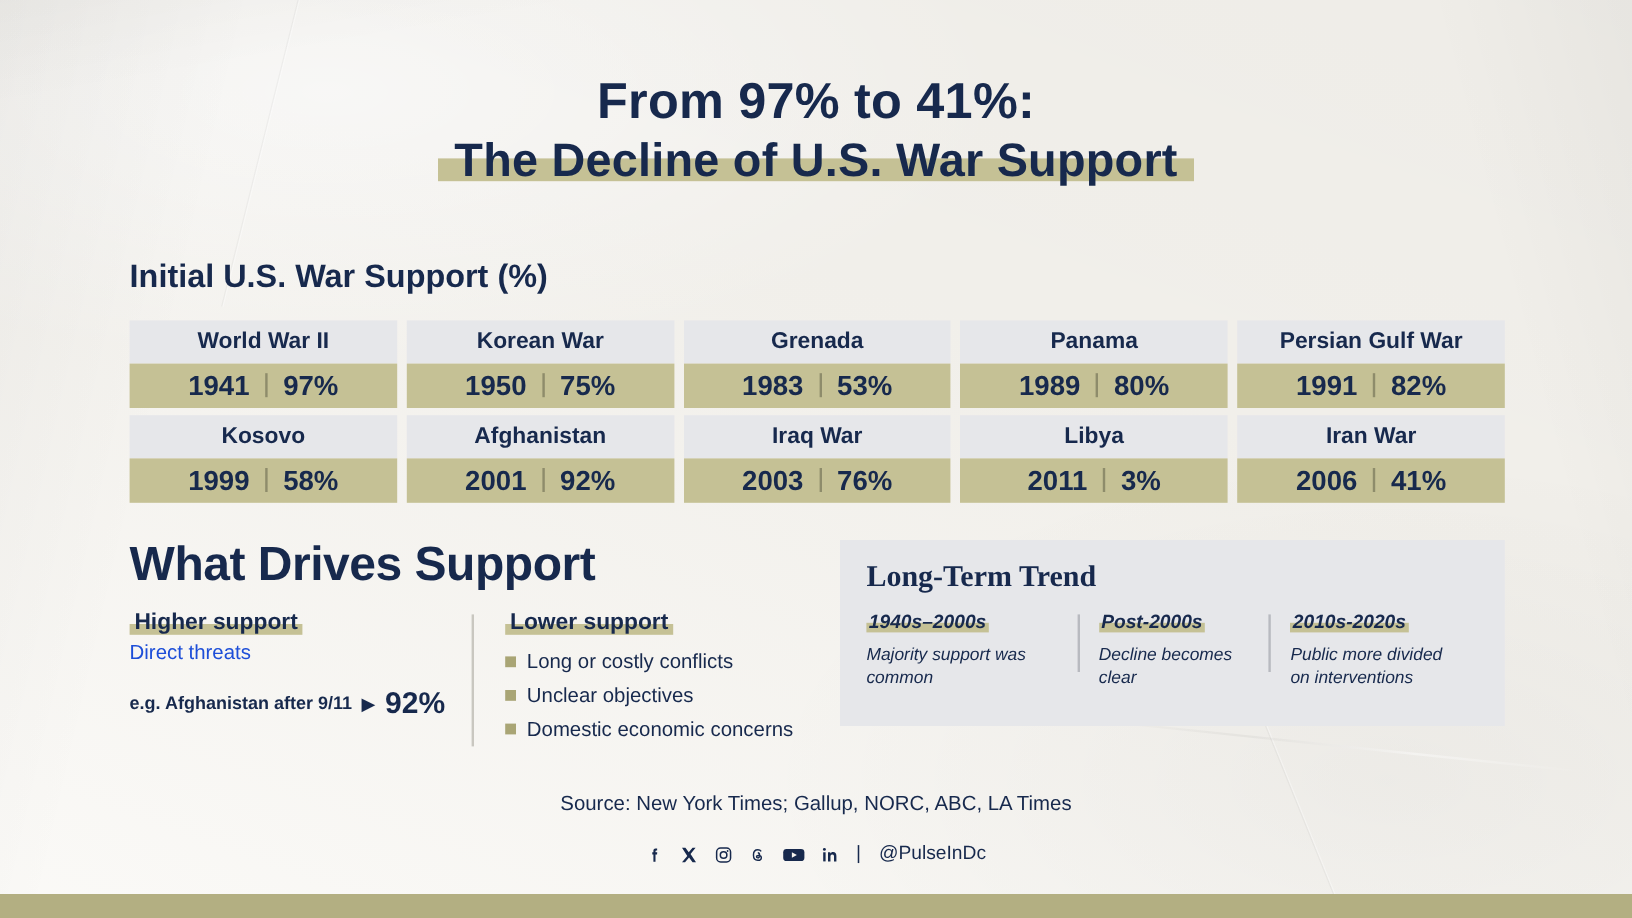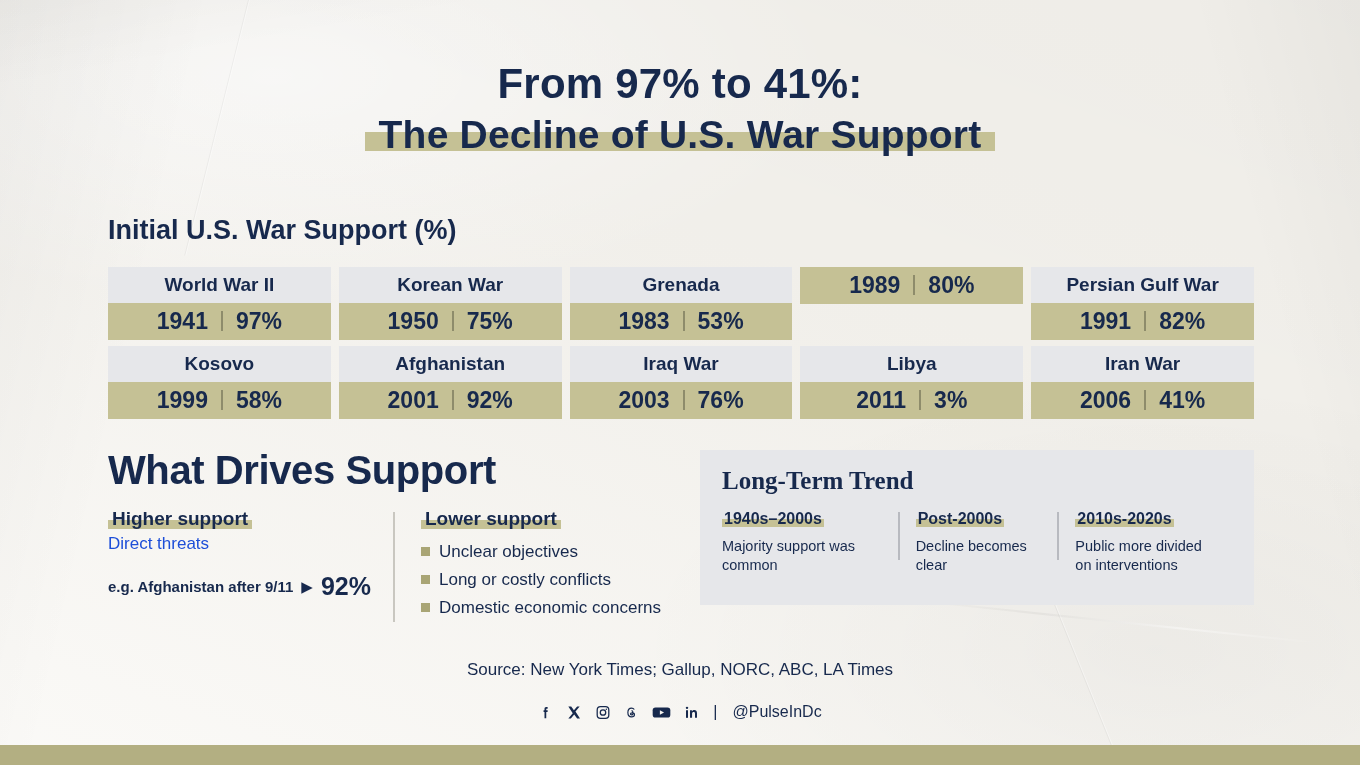--- a/index.html
+++ b/index.html
@@ -228,20 +228,21 @@
     line-height: 1;
     font-family: Liberation Serif, serif;
   }
   .trend-cols {
     margin-top: 17px;
     display: flex;
   }
   .trend-col {
     position: relative;
     padding-right: 14px;
+    font-style: italic;
   }
   .trend-col + .trend-col { padding-left: 18px; }
   .trend-col .vr {
     position: absolute;
     left: 0; top: 2px; bottom: 14px;
     width: 2px;
     background: #b8bac0;
   }
   .trend-col:nth-child(1) { width: 176px; }
   .trend-col:nth-child(2) { width: 160px; }
@@ -348,20 +349,21 @@
     <div class="war-card">
       <div class="war-name">Grenada</div>
       <div class="war-stat">
         <span>1983</span>
         <span class="divider"></span>
         <span>53%</span>
       </div>
     </div>
 
     <div class="war-card">
+      <div class="war-name">Panama</div>
       <div class="war-stat">
         <span>1989</span>
         <span class="divider"></span>
         <span>80%</span>
       </div>
     </div>
 
     <div class="war-card">
       <div class="war-name">Persian Gulf War</div>
       <div class="war-stat">
@@ -437,25 +439,25 @@
 
       <div class="drives-col right">
         <span class="vrule"></span>
         <span class="sub-hl">
           <span class="hl-bar"></span>
           <span class="hl-txt">Lower support</span>
         </span>
         <div class="bullets">
           <div class="bullet">
             <span class="sq"></span>
-            <span>Unclear objectives</span>
+            <span>Long or costly conflicts</span>
           </div>
           <div class="bullet">
             <span class="sq"></span>
-            <span>Long or costly conflicts</span>
+            <span>Unclear objectives</span>
           </div>
           <div class="bullet">
             <span class="sq"></span>
             <span>Domestic economic concerns</span>
           </div>
         </div>
       </div>
 
     </div>
   </div>

